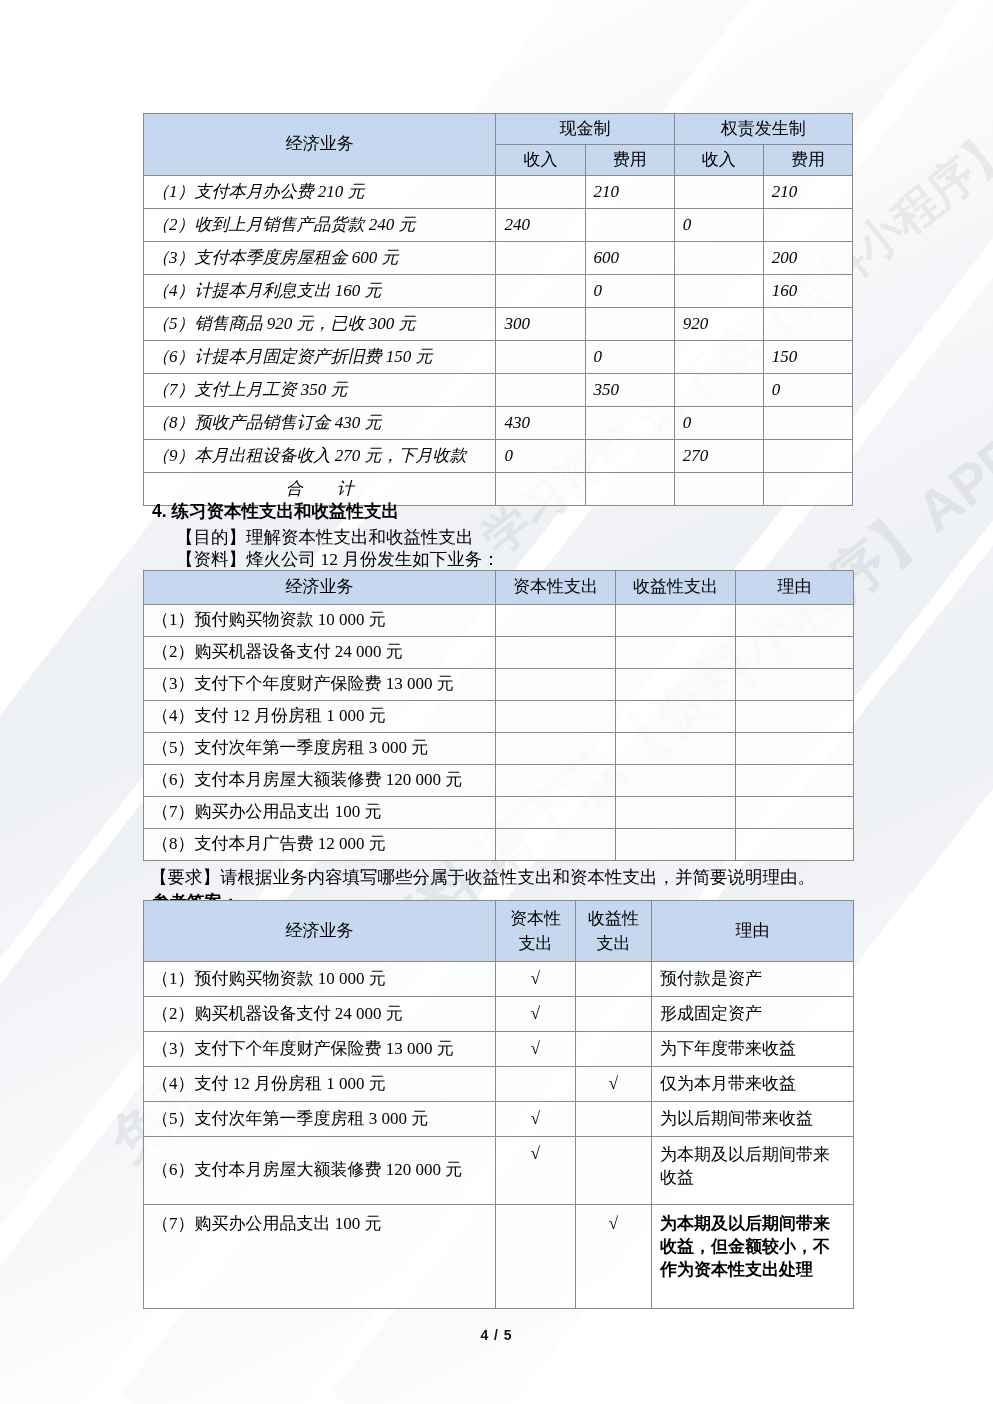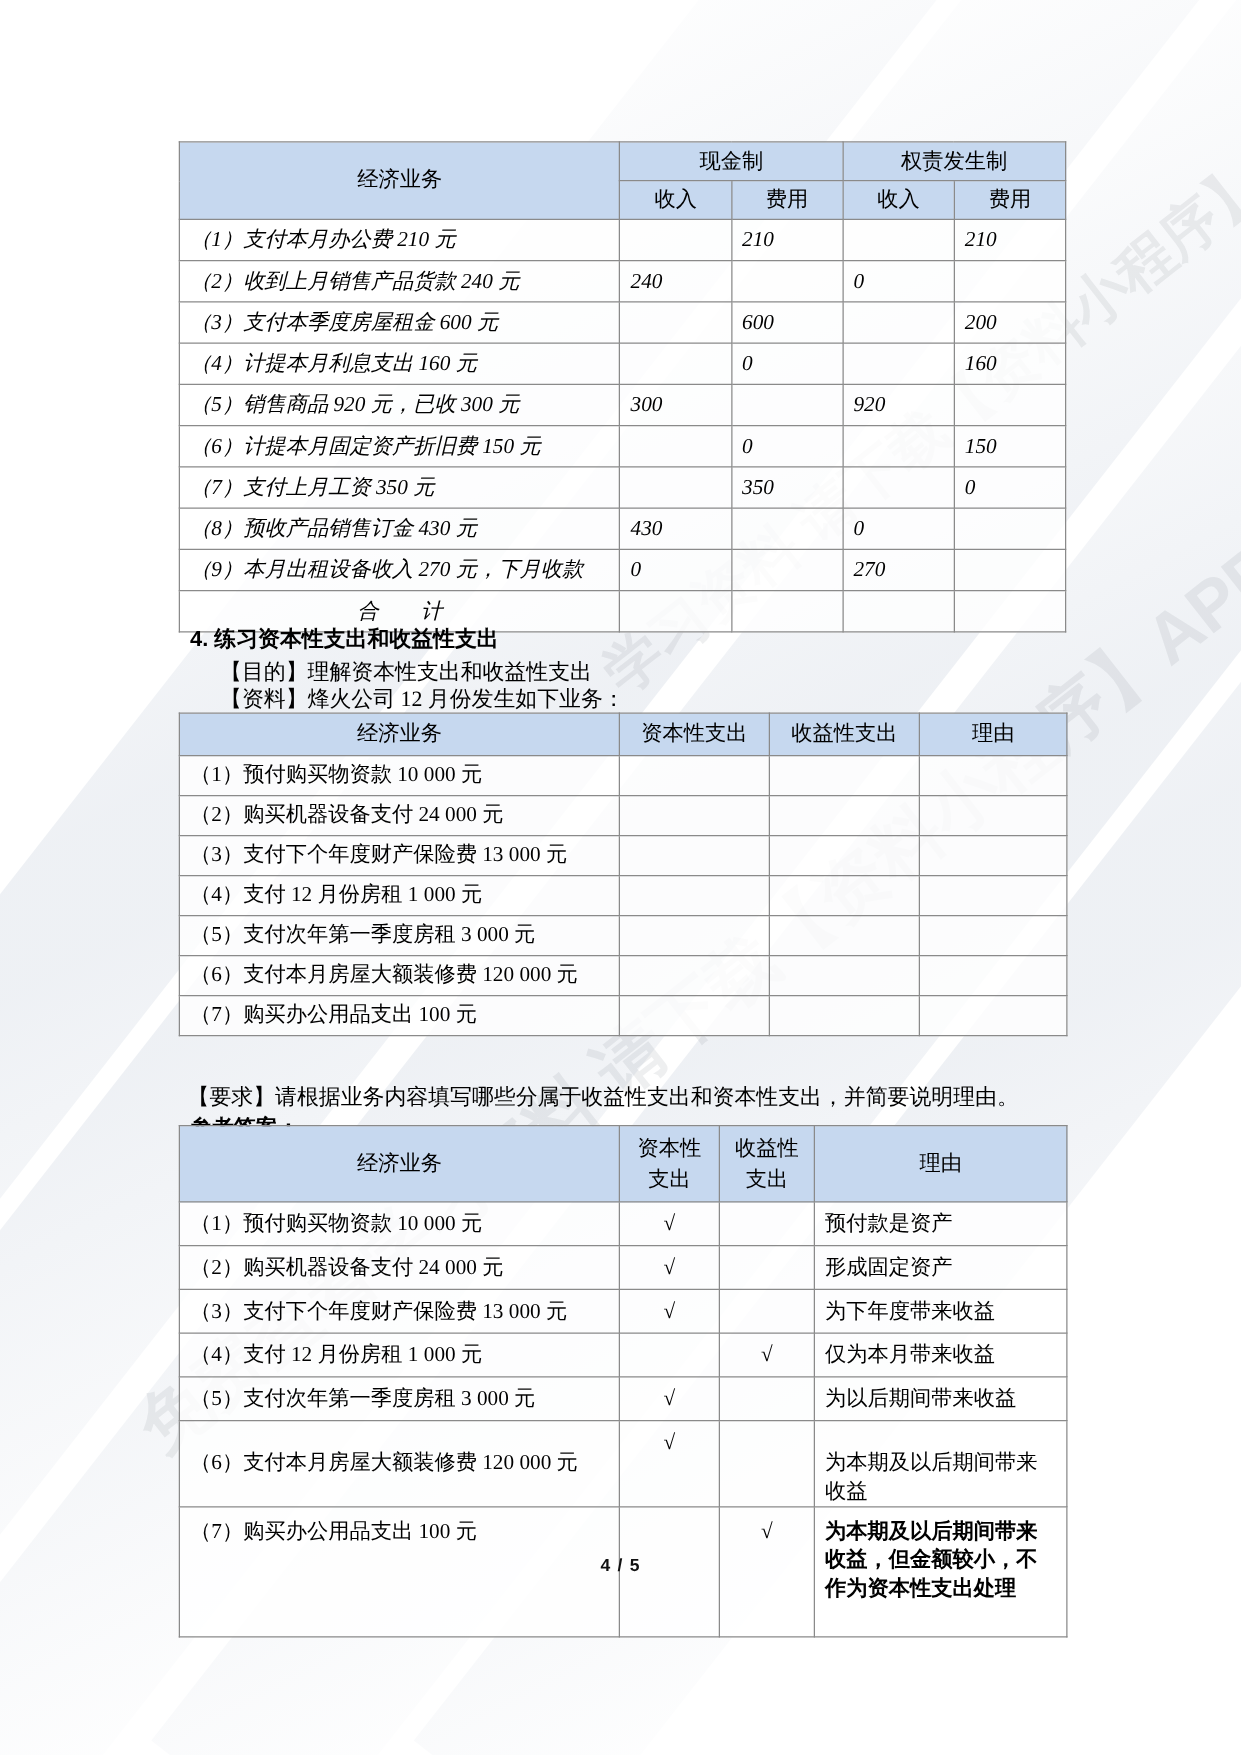--- a/index.html
+++ b/index.html
@@ -113,21 +113,21 @@
   .para.bold { font-weight: 700; font-family: "Liberation Sans", "DejaVu Sans", sans-serif; }
   #heading-2     { left: 152px; top: 498px; }
   #line-purpose  { left: 176px; top: 524px; }
   #line-material { left: 176px; top: 530px; margin-top: 16px; }
   #line-require  { left: 150px; top: 864px; }
   #heading-ref   { left: 152px; top: 889px; }
 
   #page-footer {
     position: absolute;
     left: 0;
-    top: 1244px;
+    top: 1327px;
     width: 993px;
     text-align: center;
     font-family: "Liberation Sans", "DejaVu Sans", sans-serif;
     font-size: 14px;
     font-weight: 700;
     color: #111111;
     letter-spacing: 1px;
   }
 </style>
 </head>
@@ -291,20 +291,26 @@
         <td class="reason"></td>
       </tr>
       <tr>
         <td class="desc">（6）支付本月房屋大额装修费 120 000 元</td>
         <td class="tick"></td>
         <td class="tick"></td>
         <td class="reason"></td>
       </tr>
       <tr>
         <td class="desc">（7）购买办公用品支出 100 元</td>
+        <td class="tick"></td>
+        <td class="tick"></td>
+        <td class="reason"></td>
+      </tr>
+      <tr>
+        <td class="desc">（8）支付本月广告费 12 000 元</td>
         <td class="tick"></td>
         <td class="tick"></td>
         <td class="reason"></td>
       </tr>
     </tbody>
   </table>
 
   <div class="para" id="line-require">【要求】请根据业务内容填写哪些分属于收益性支出和资本性支出，并简要说明理由。</div>
   <div class="para bold" id="heading-ref">参考答案：</div>
 
@@ -357,21 +363,21 @@
       <tr>
         <td class="desc">（5）支付次年第一季度房租 3 000 元</td>
         <td class="tick">√</td>
         <td class="tick"></td>
         <td class="reason">为以后期间带来收益</td>
       </tr>
       <tr style="height:68px;">
         <td class="desc">（6）支付本月房屋大额装修费 120 000 元</td>
         <td class="tick" style="vertical-align:top;padding-top:6px;">√</td>
         <td class="tick" style="vertical-align:top;padding-top:6px;"></td>
-        <td class="reason" style="vertical-align:top;padding-top:22px;">为本期及以后期间带来收益</td>
+        <td class="reason" style="vertical-align:top;padding-top:8px;font-family:Liberation Mono, monospace;">为本期及以后期间带来收益</td>
       </tr>
       <tr style="height:104px;">
         <td class="desc" style="vertical-align:top;padding-top:8px;">（7）购买办公用品支出 100 元</td>
         <td class="tick" style="vertical-align:top;padding-top:8px;"></td>
         <td class="tick" style="vertical-align:top;padding-top:8px;">√</td>
         <td class="reason" style="vertical-align:top;padding-top:8px;font-weight:bold;">为本期及以后期间带来收益，但金额较小，不作为资本性支出处理</td>
       </tr>
     </tbody>
   </table>
 

